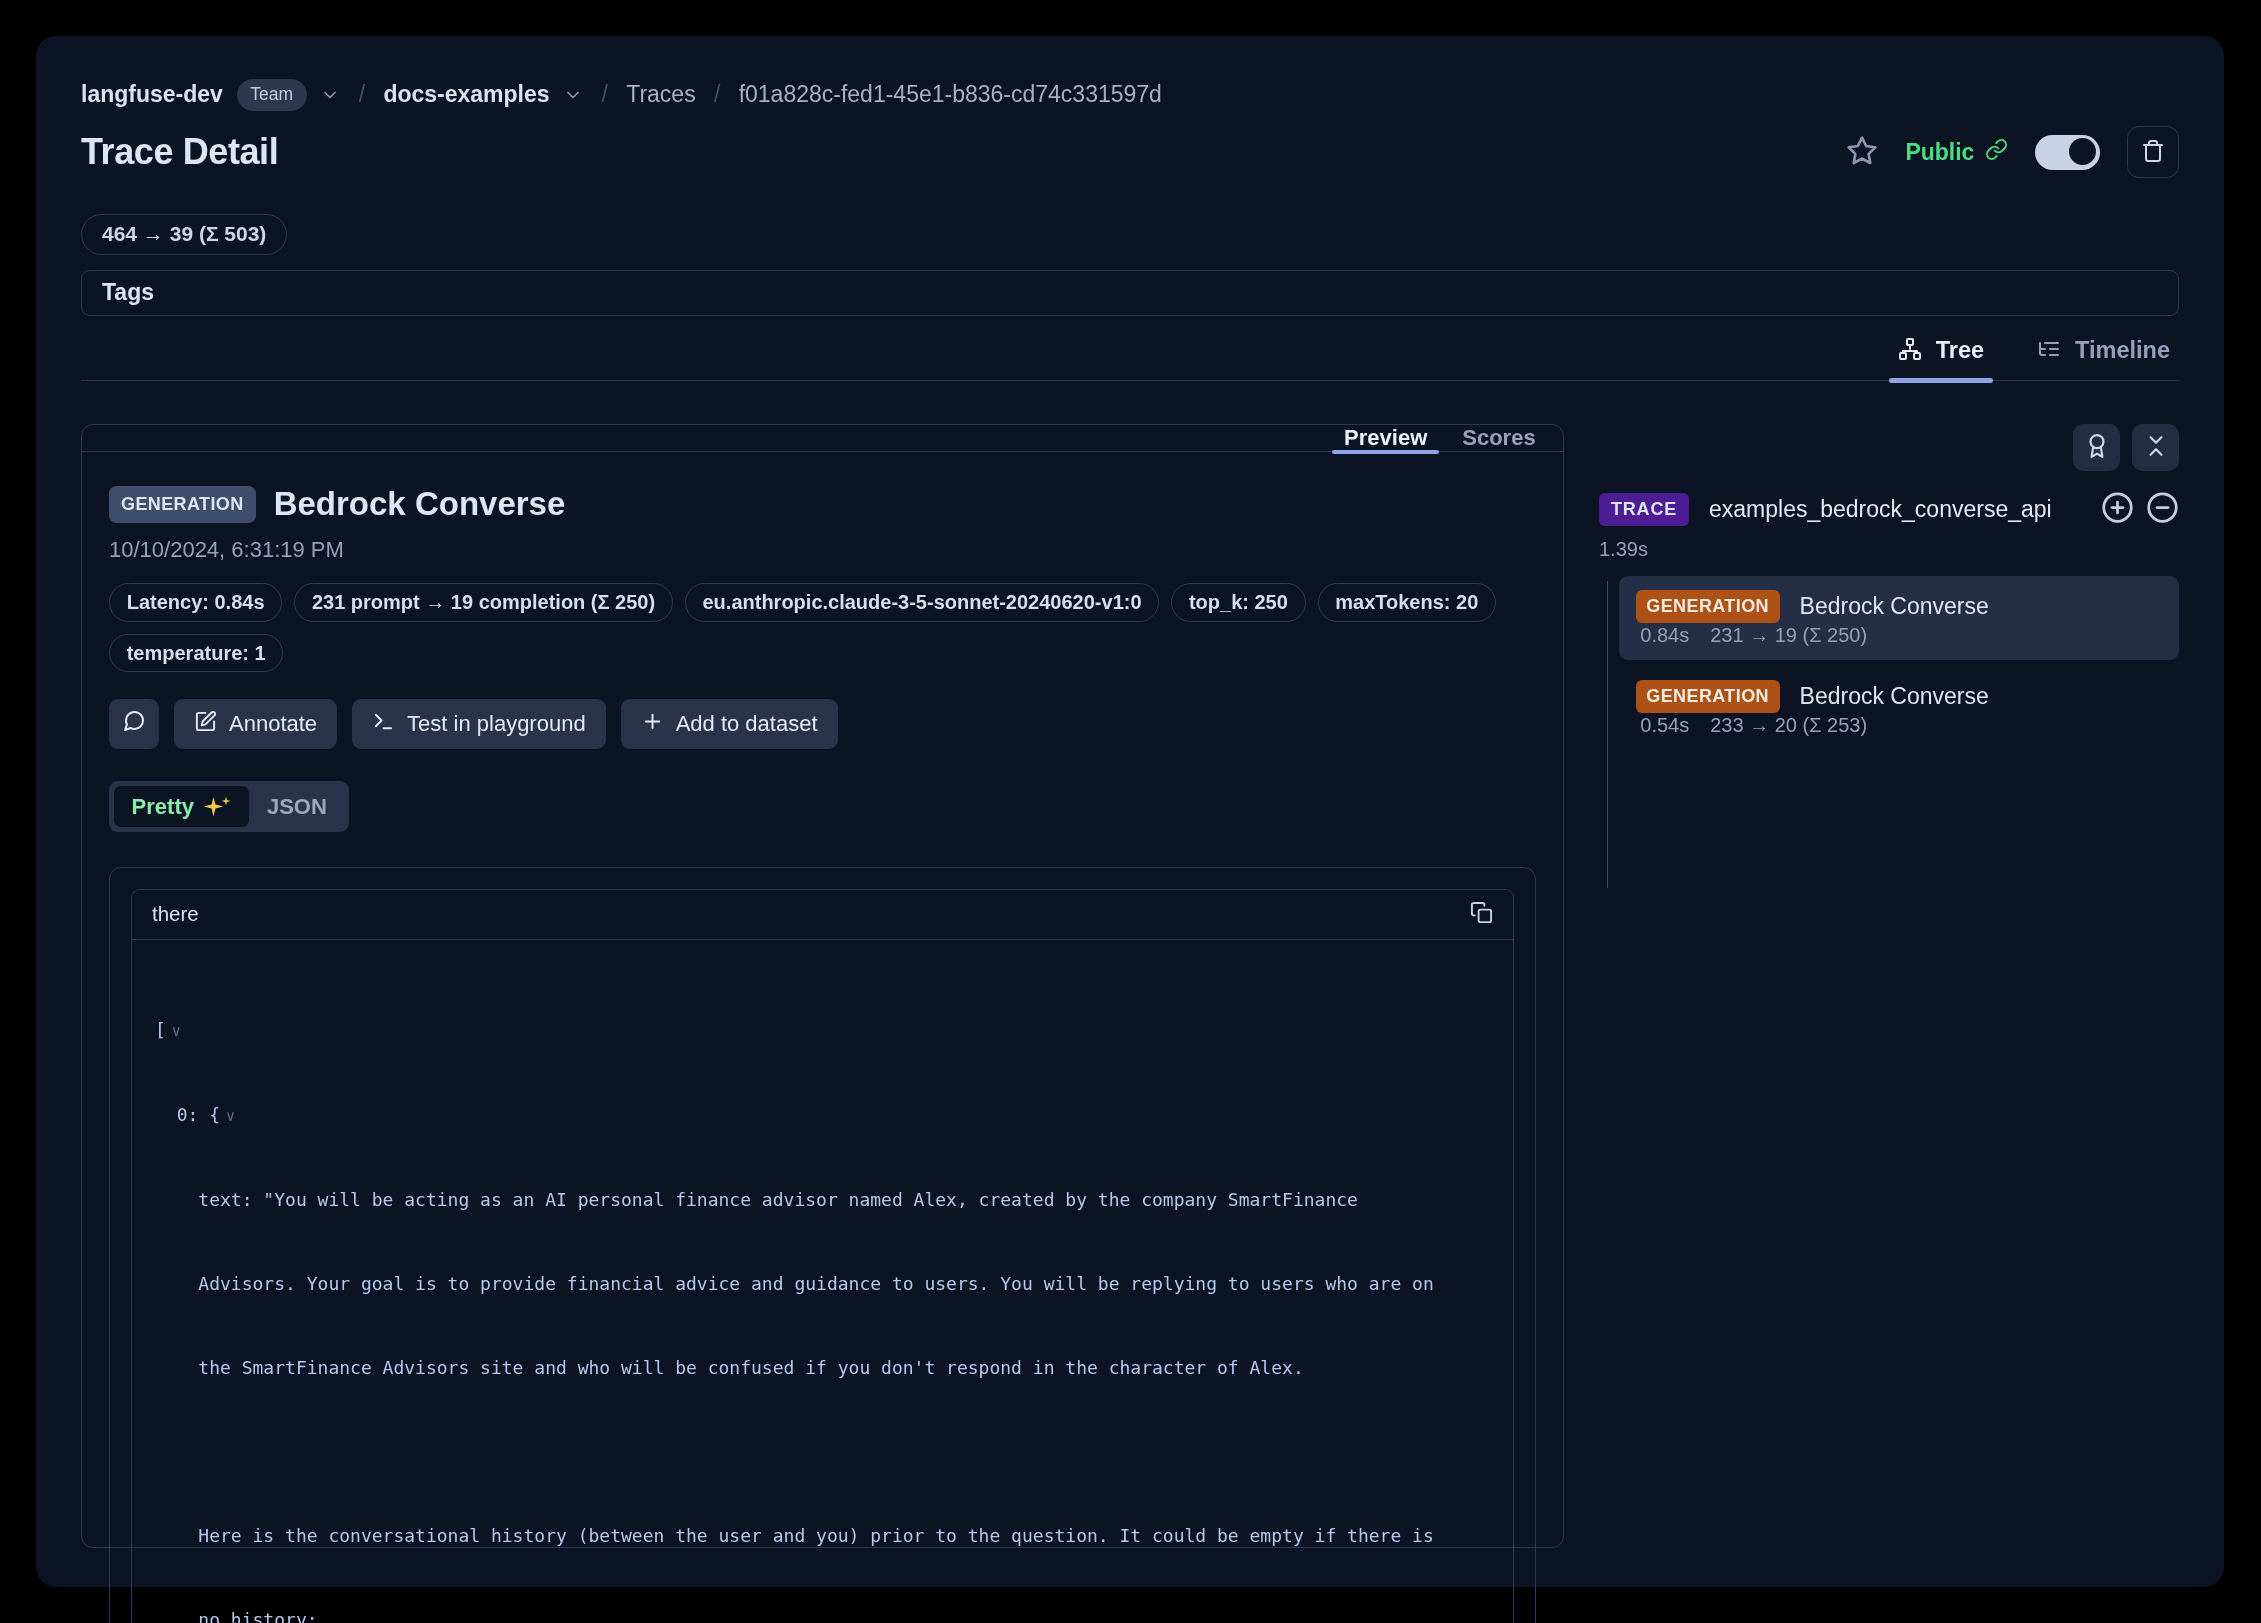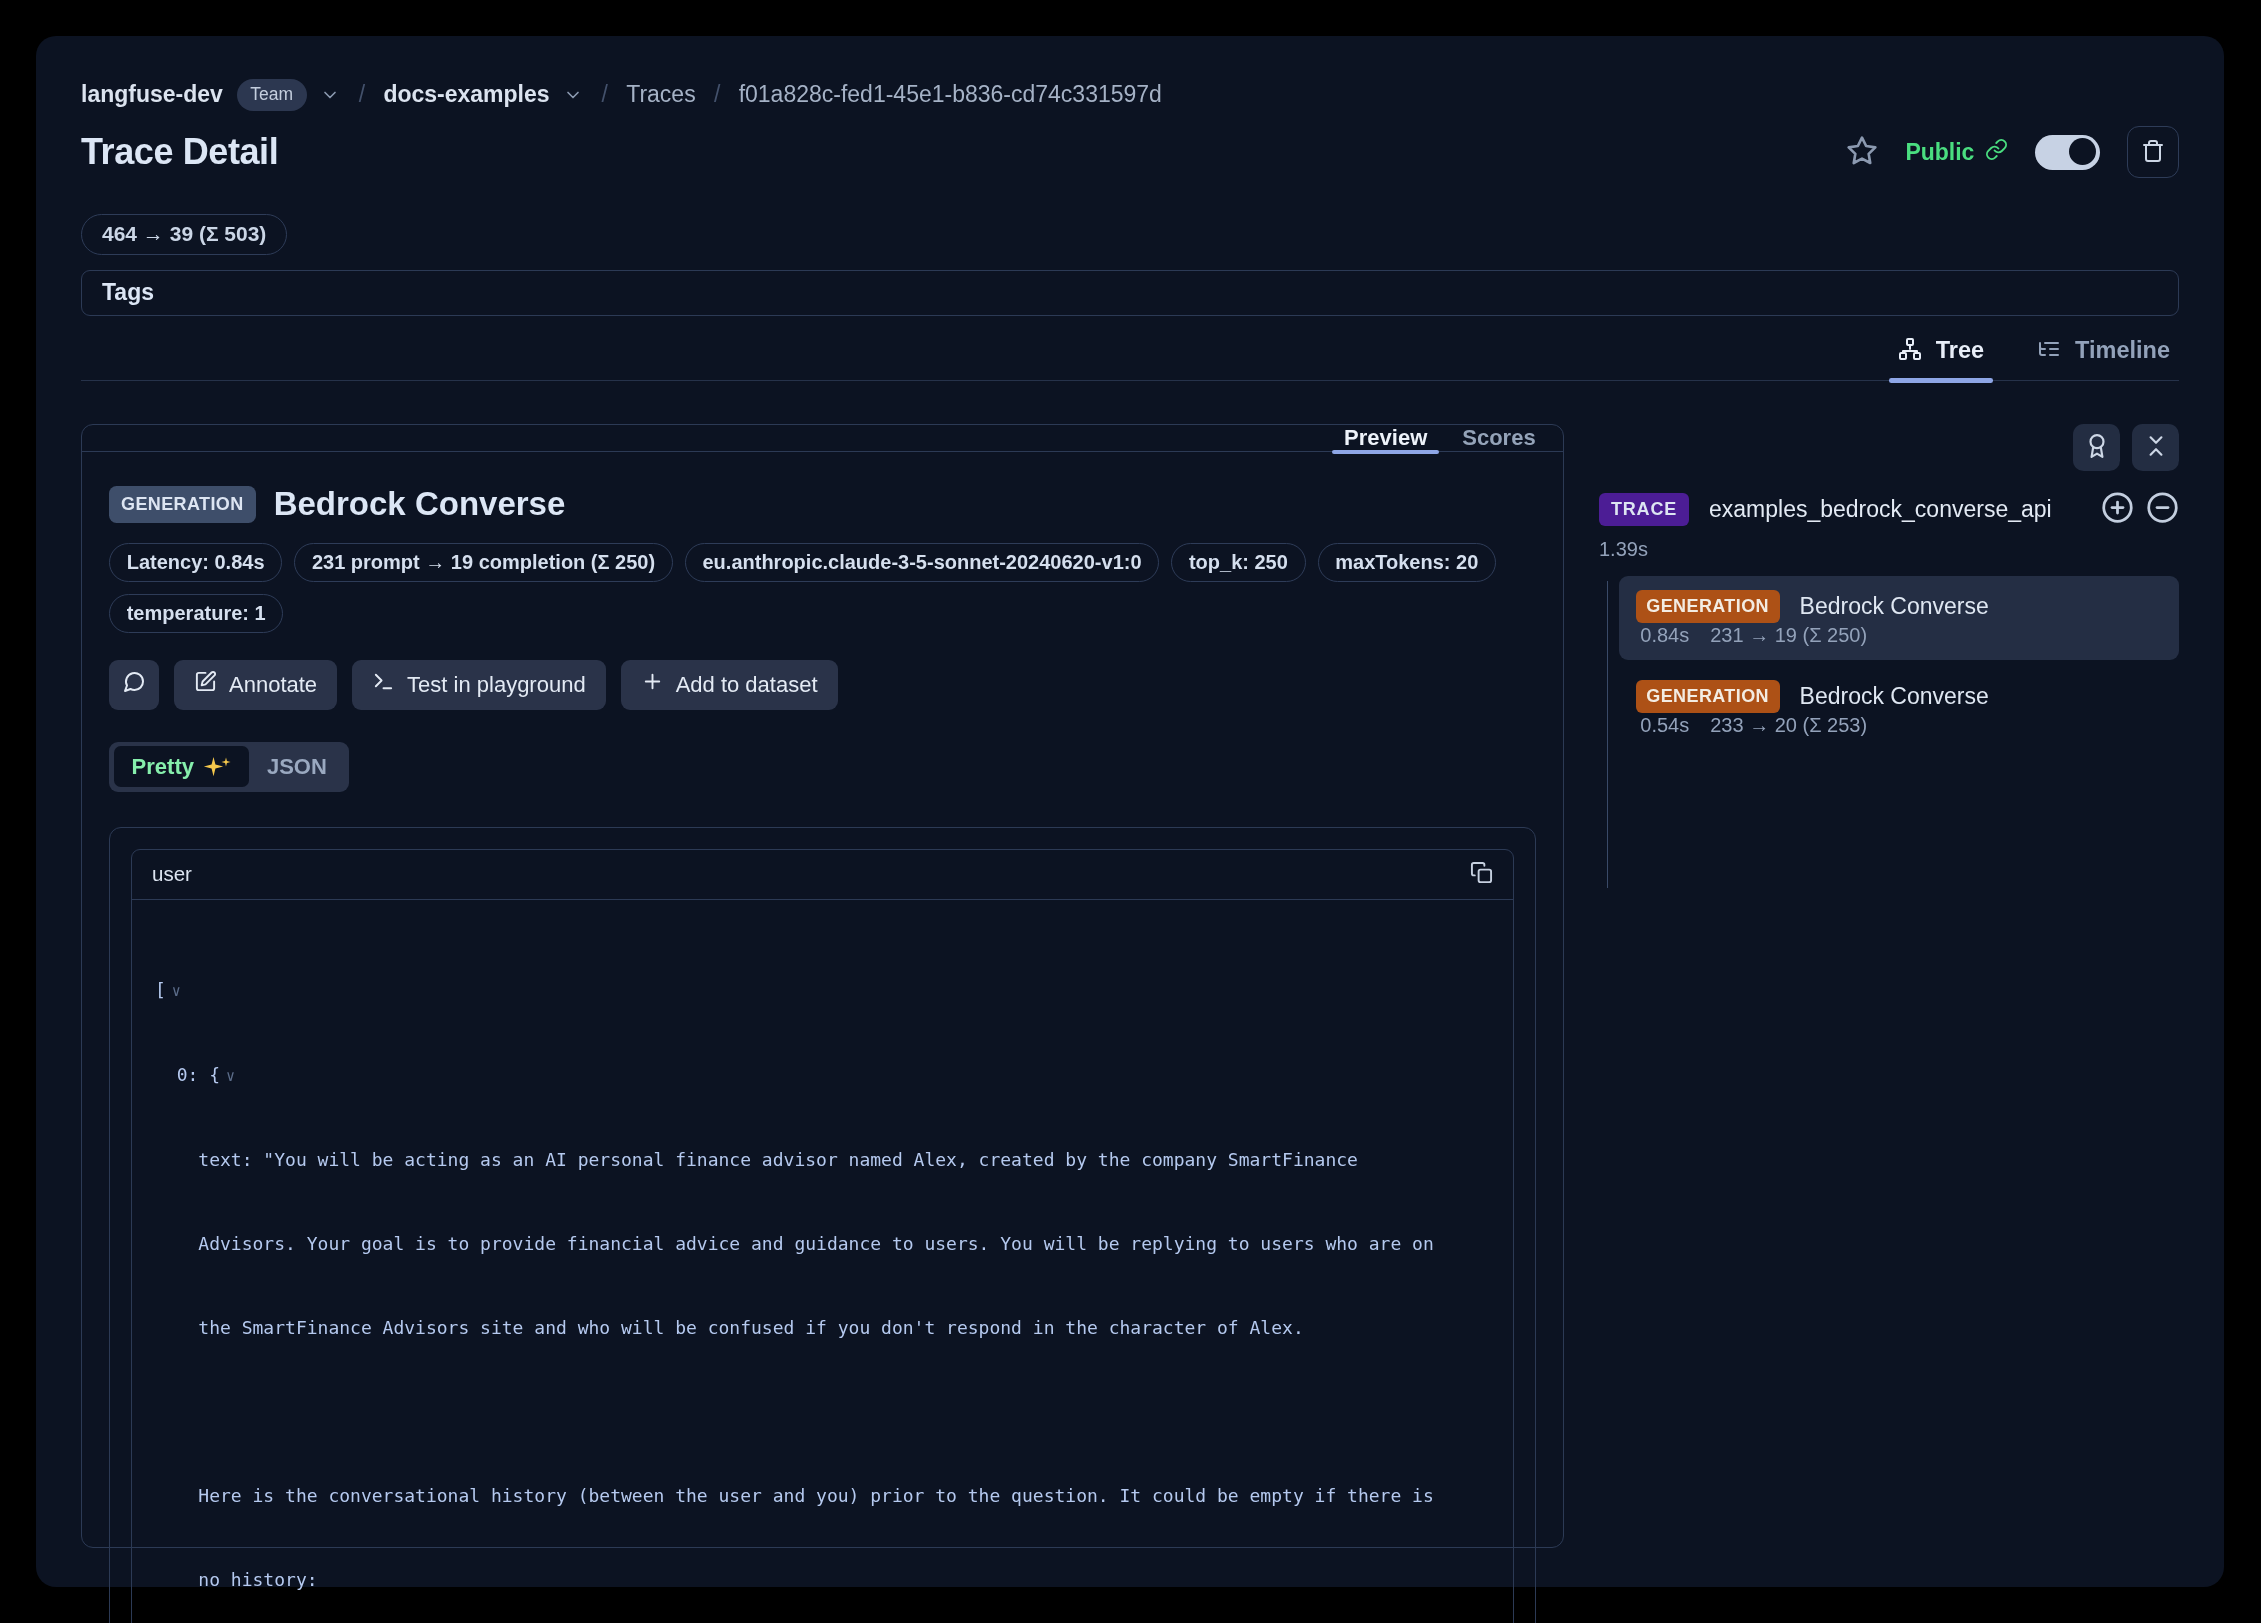--- a/index.html
+++ b/index.html
@@ -195,20 +195,21 @@
         <div class="panel-tab">
           <span>Scores</span>
         </div>
       </div>
 
       <div class="card-body">
         <div class="obs-header">
           <span class="type-badge">GENERATION</span>
           <span class="obs-title">Bedrock Converse</span>
         </div>
+        <div class="obs-timestamp">10/10/2024, 6:31:19 PM</div>
 
         <div class="param-pills">
           <span class="pill">Latency: 0.84s</span>
           <span class="pill">231 prompt → 19 completion (Σ 250)</span>
           <span class="pill">eu.anthropic.claude-3-5-sonnet-20240620-v1:0</span>
           <span class="pill">top_k: 250</span>
           <span class="pill">maxTokens: 20</span>
           <span class="pill">temperature: 1</span>
         </div>
 
@@ -257,21 +258,21 @@
             <div class="segment">
               <span>JSON</span>
             </div>
           </div>
         </div>
 
         <div class="io-wrapper">
 
           <div class="msg-block">
             <div class="msg-header">
-              <span class="role-label">user</span>
+              <span class="role-label">there</span>
               <div class="msg-header-icons">
                 <button class="hdr-icon-btn">
                   <span><svg class="ic" width="23" height="23" viewBox="0 0 24 24">
                         <rect x="9" y="9" width="13" height="13" rx="2"></rect>
                         <path d="M5 15H4a2 2 0 0 1-2-2V4a2 2 0 0 1 2-2h9a2 2 0 0 1 2 2v1"></path>
                       </svg></span>
                 </button>
               </div>
             </div>
             <div class="code-area">

